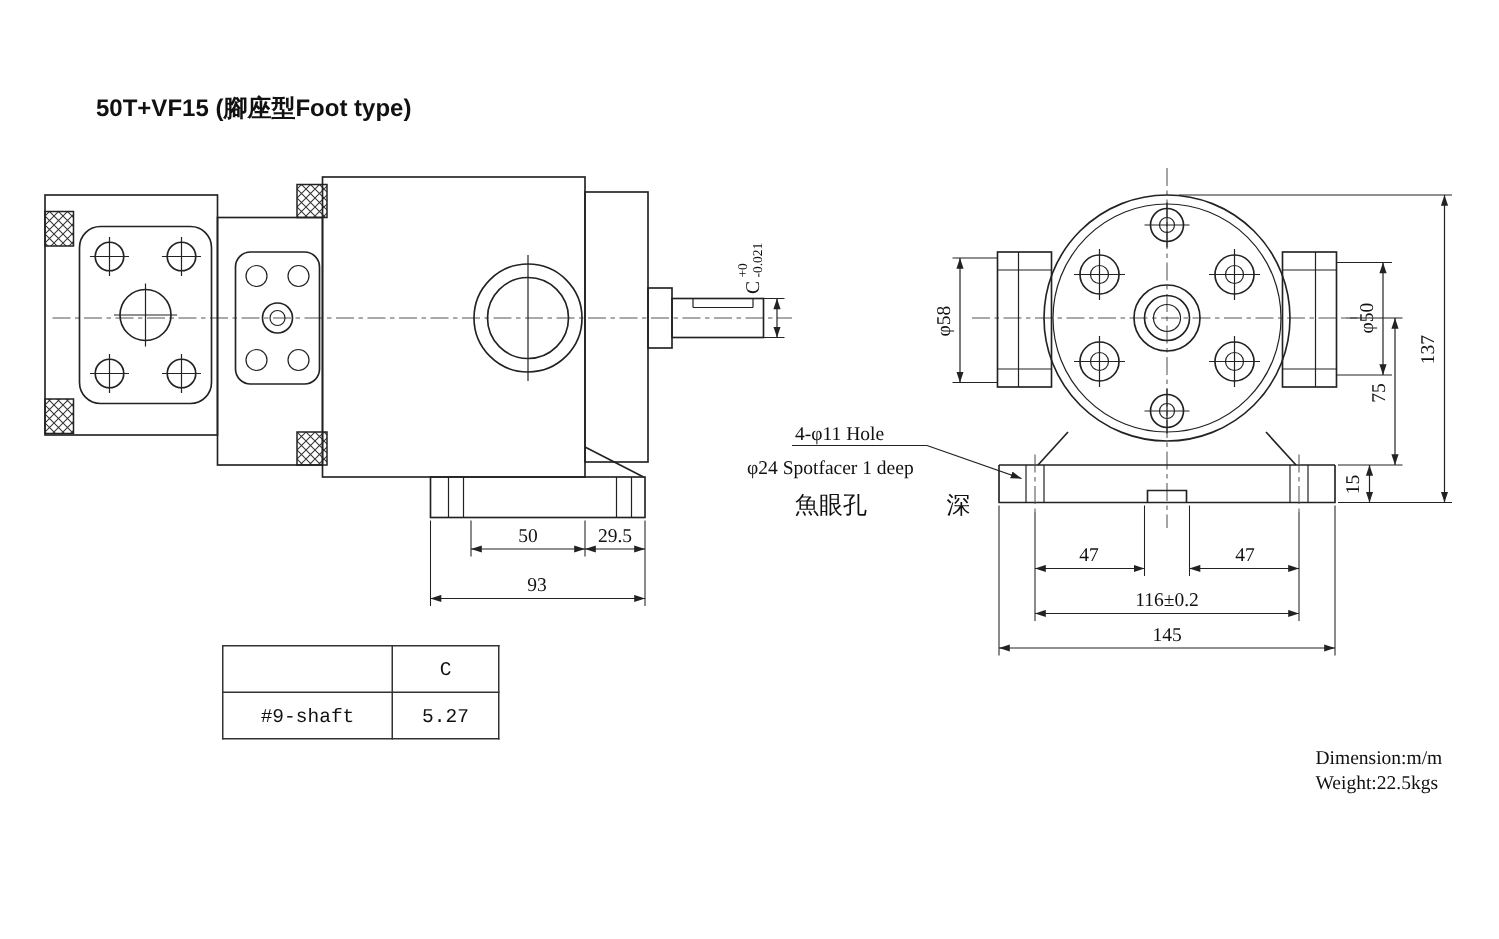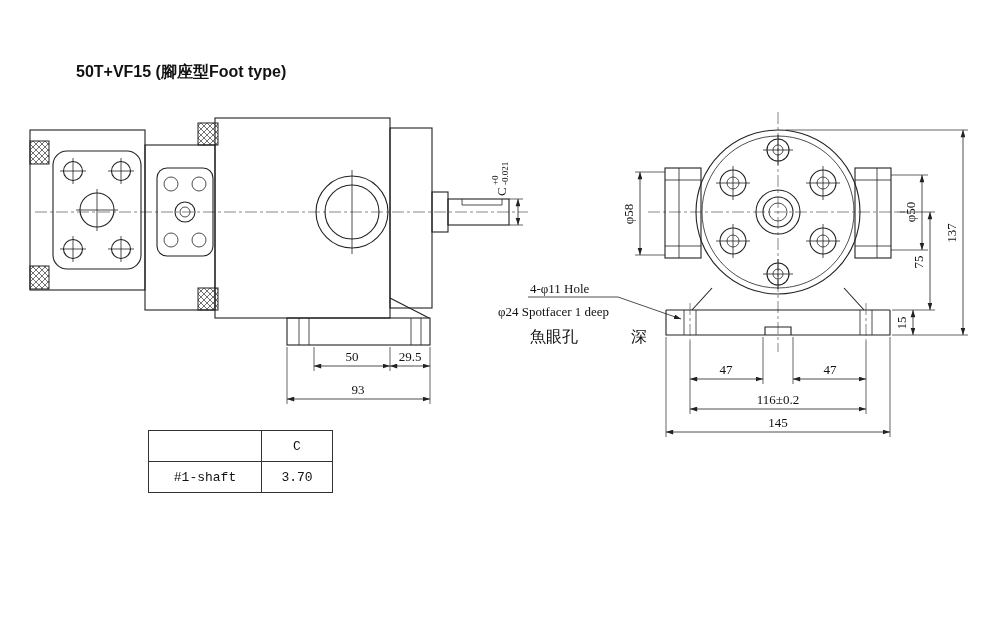--- a/index.html
+++ b/index.html
@@ -15,21 +15,21 @@
   .dim { fill:none; stroke:#222; stroke-width:0.8; }
   .ext { fill:none; stroke:#222; stroke-width:0.7; }
   .hatch { fill:url(#xh); stroke:#222; stroke-width:1; }
   svg text { font-family:"Liberation Serif", serif; font-size:13px; fill:#111; }
   svg text.cjk { font-size:16px; }
   svg text.small { font-size:9px; }
   svg text.shaftc { font-size:13px; }
   
   .title {
     position:absolute; left:64px; top:62px;
-    font-family:"Liberation Sans", sans-serif; font-weight:bold; font-size:16px; color:#111;margin-left:12px;
+    font-family:"Liberation Sans", sans-serif; font-weight:bold; font-size:16px; color:#111;
   }
   .shaft-table {
     position:absolute; left:148px; top:430px; border-collapse:collapse;
     font-family:"Liberation Mono", monospace; font-size:13px; color:#111;
   }
   .shaft-table td {
     border:1px solid #333; height:30px; text-align:center; padding:0 6px;
   }
   .shaft-table td.c1 { width:100px; }
   .shaft-table td.c2 { width:58px; }
@@ -205,20 +205,24 @@
     </g>
   </svg>
 
   <table class="shaft-table">
     <tbody>
         <tr>
       <td class="c1"></td>
       <td class="c2">C</td>
     </tr>
     <tr>
-      <td class="c1">#1-shaft</td>
-      <td class="c2">3.70</td>
+      <td class="c1">#9-shaft</td>
+      <td class="c2">5.27</td>
     </tr>
   </tbody>
     </table>
 
+  <div class="notes">
+    <div>Dimension:m/m</div>
+    <div>Weight:22.5kgs</div>
+  </div>
 
 </div>
 
 </body></html>

